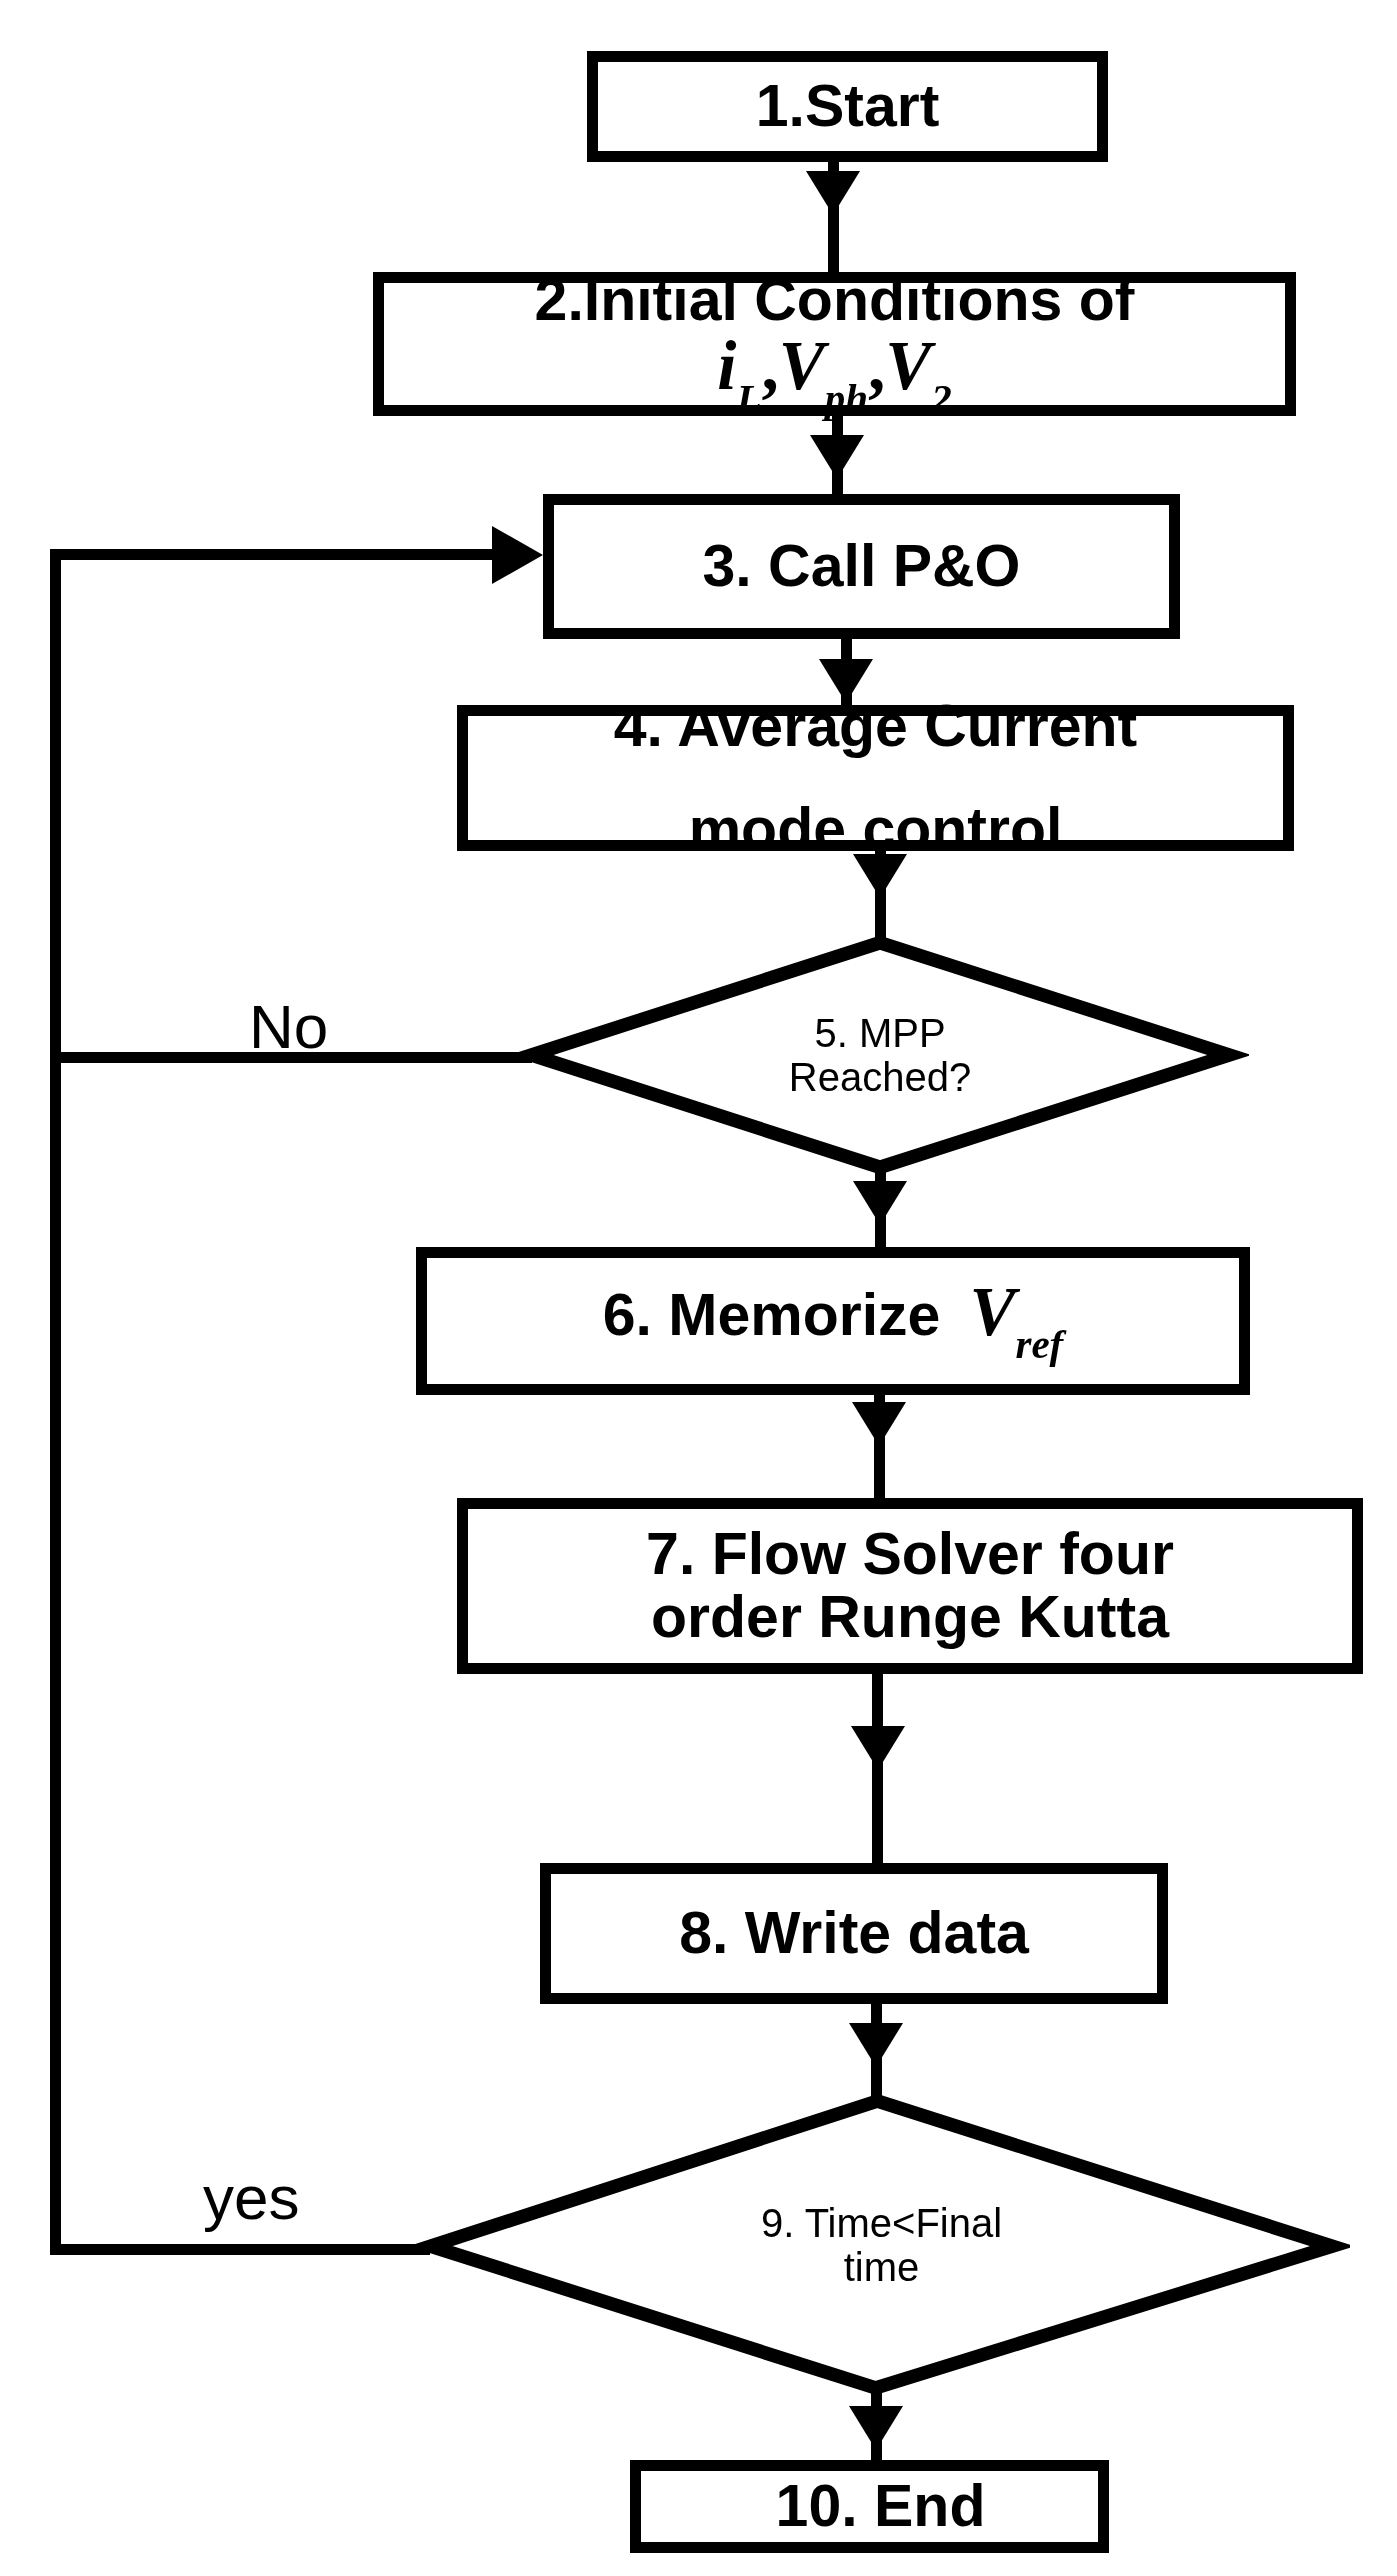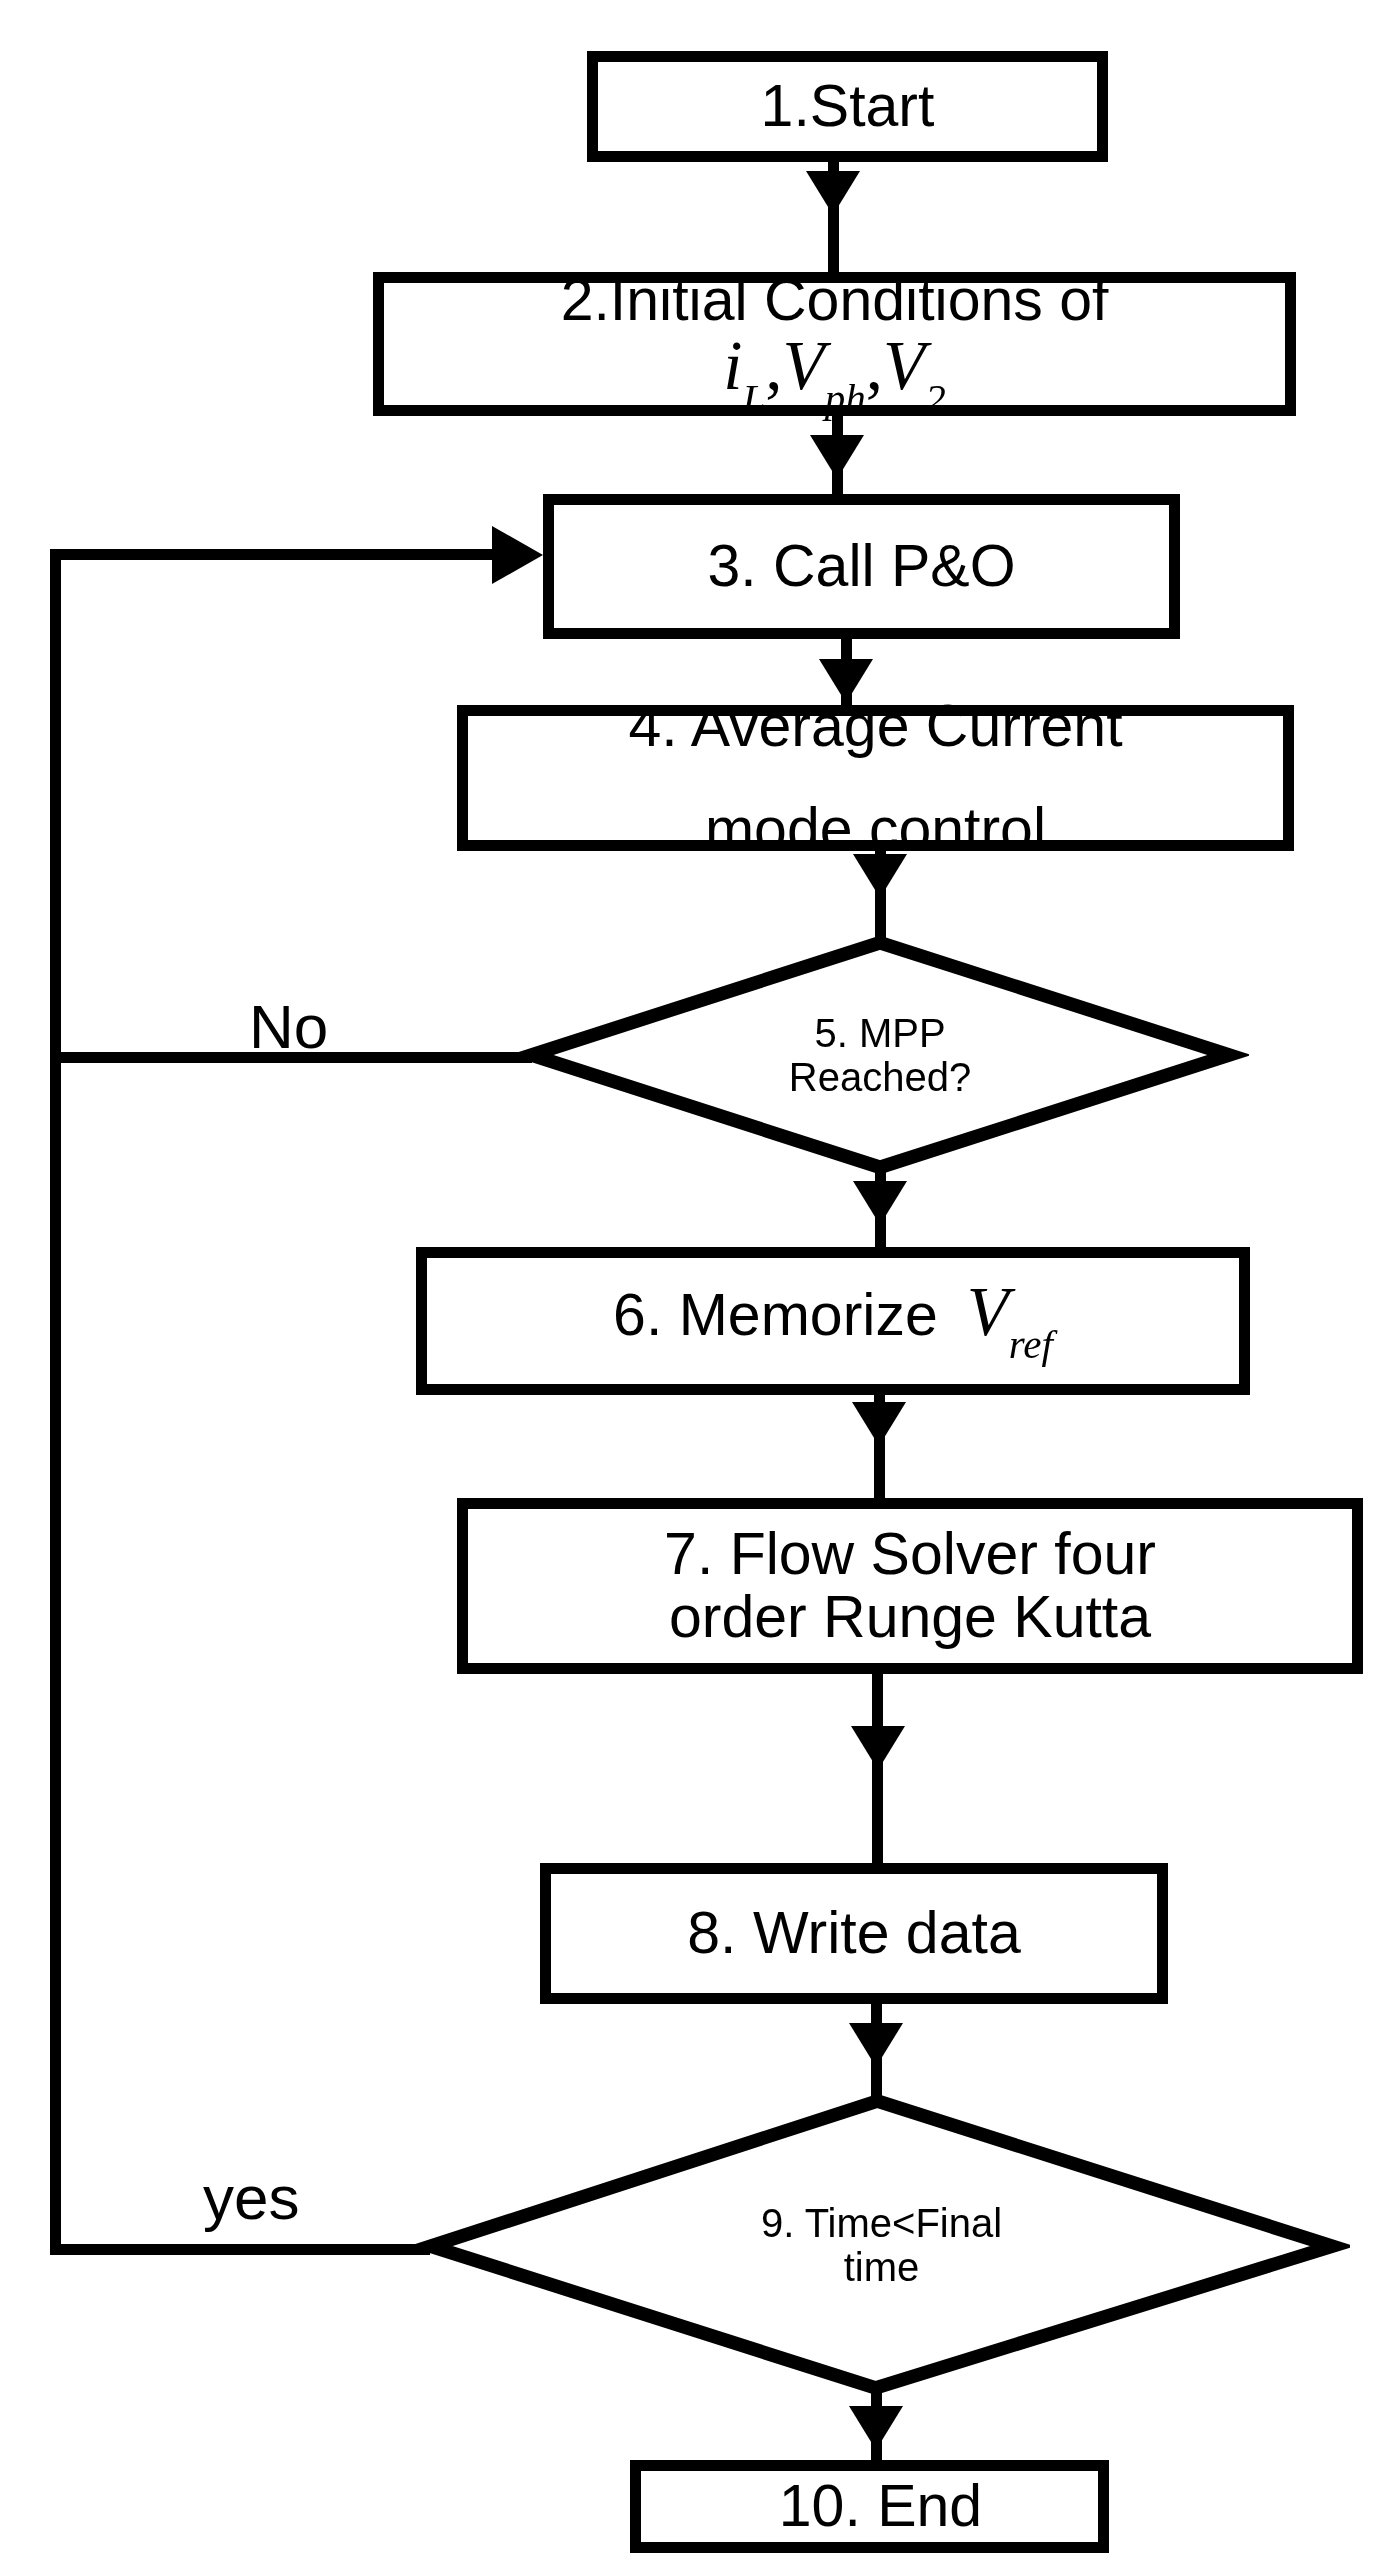--- a/index.html
+++ b/index.html
@@ -26,21 +26,21 @@
     border-top:29px solid transparent;
     border-bottom:29px solid transparent;
     border-left:51px solid #000000;
   }
   
   .node{
     position:absolute;box-sizing:border-box;z-index:4;
     border:11px solid #000000;background:#ffffff;
     display:flex;flex-direction:column;align-items:center;justify-content:center;
     text-align:center;
-    font-size:59px;line-height:1.07;font-weight:400;
+    font-size:59px;line-height:1.07;font-weight:700;
     white-space:nowrap;
   }
   
   .dsvg{position:absolute;z-index:3;}
   .dtext{
     position:absolute;z-index:5;
     display:flex;flex-direction:column;align-items:center;justify-content:center;
     text-align:center;font-size:40px;line-height:1.1;white-space:nowrap;
   }
   

